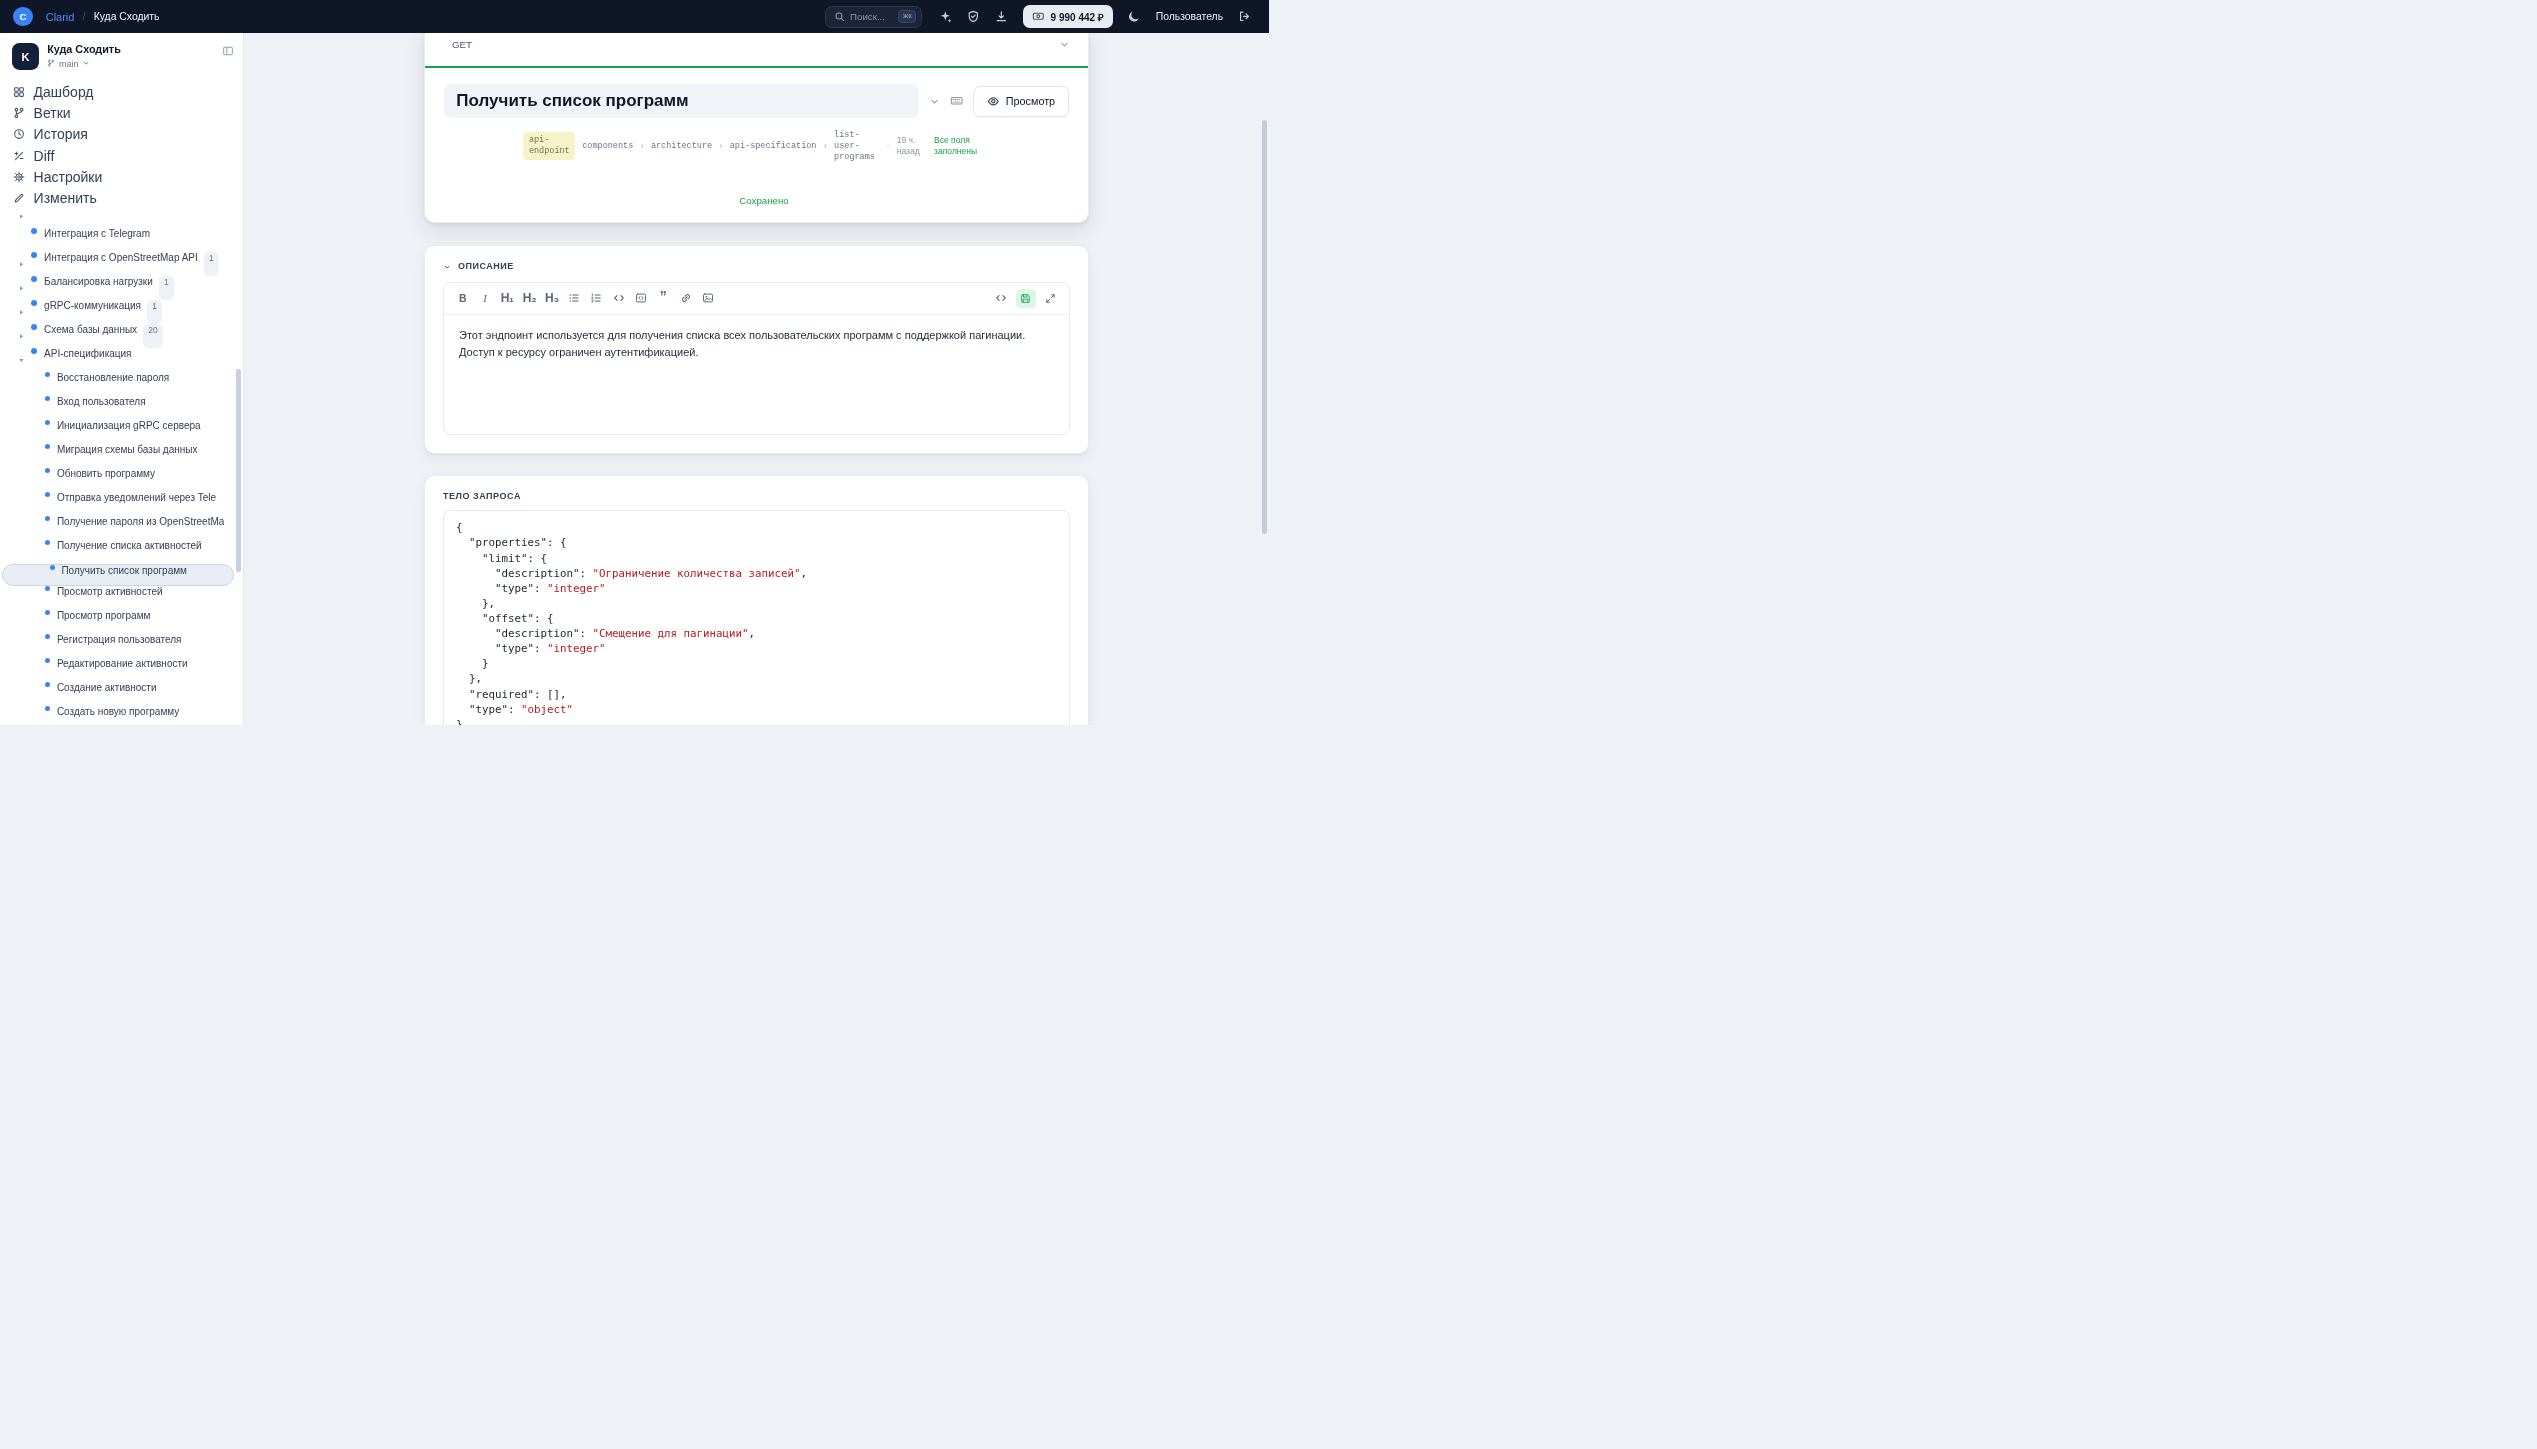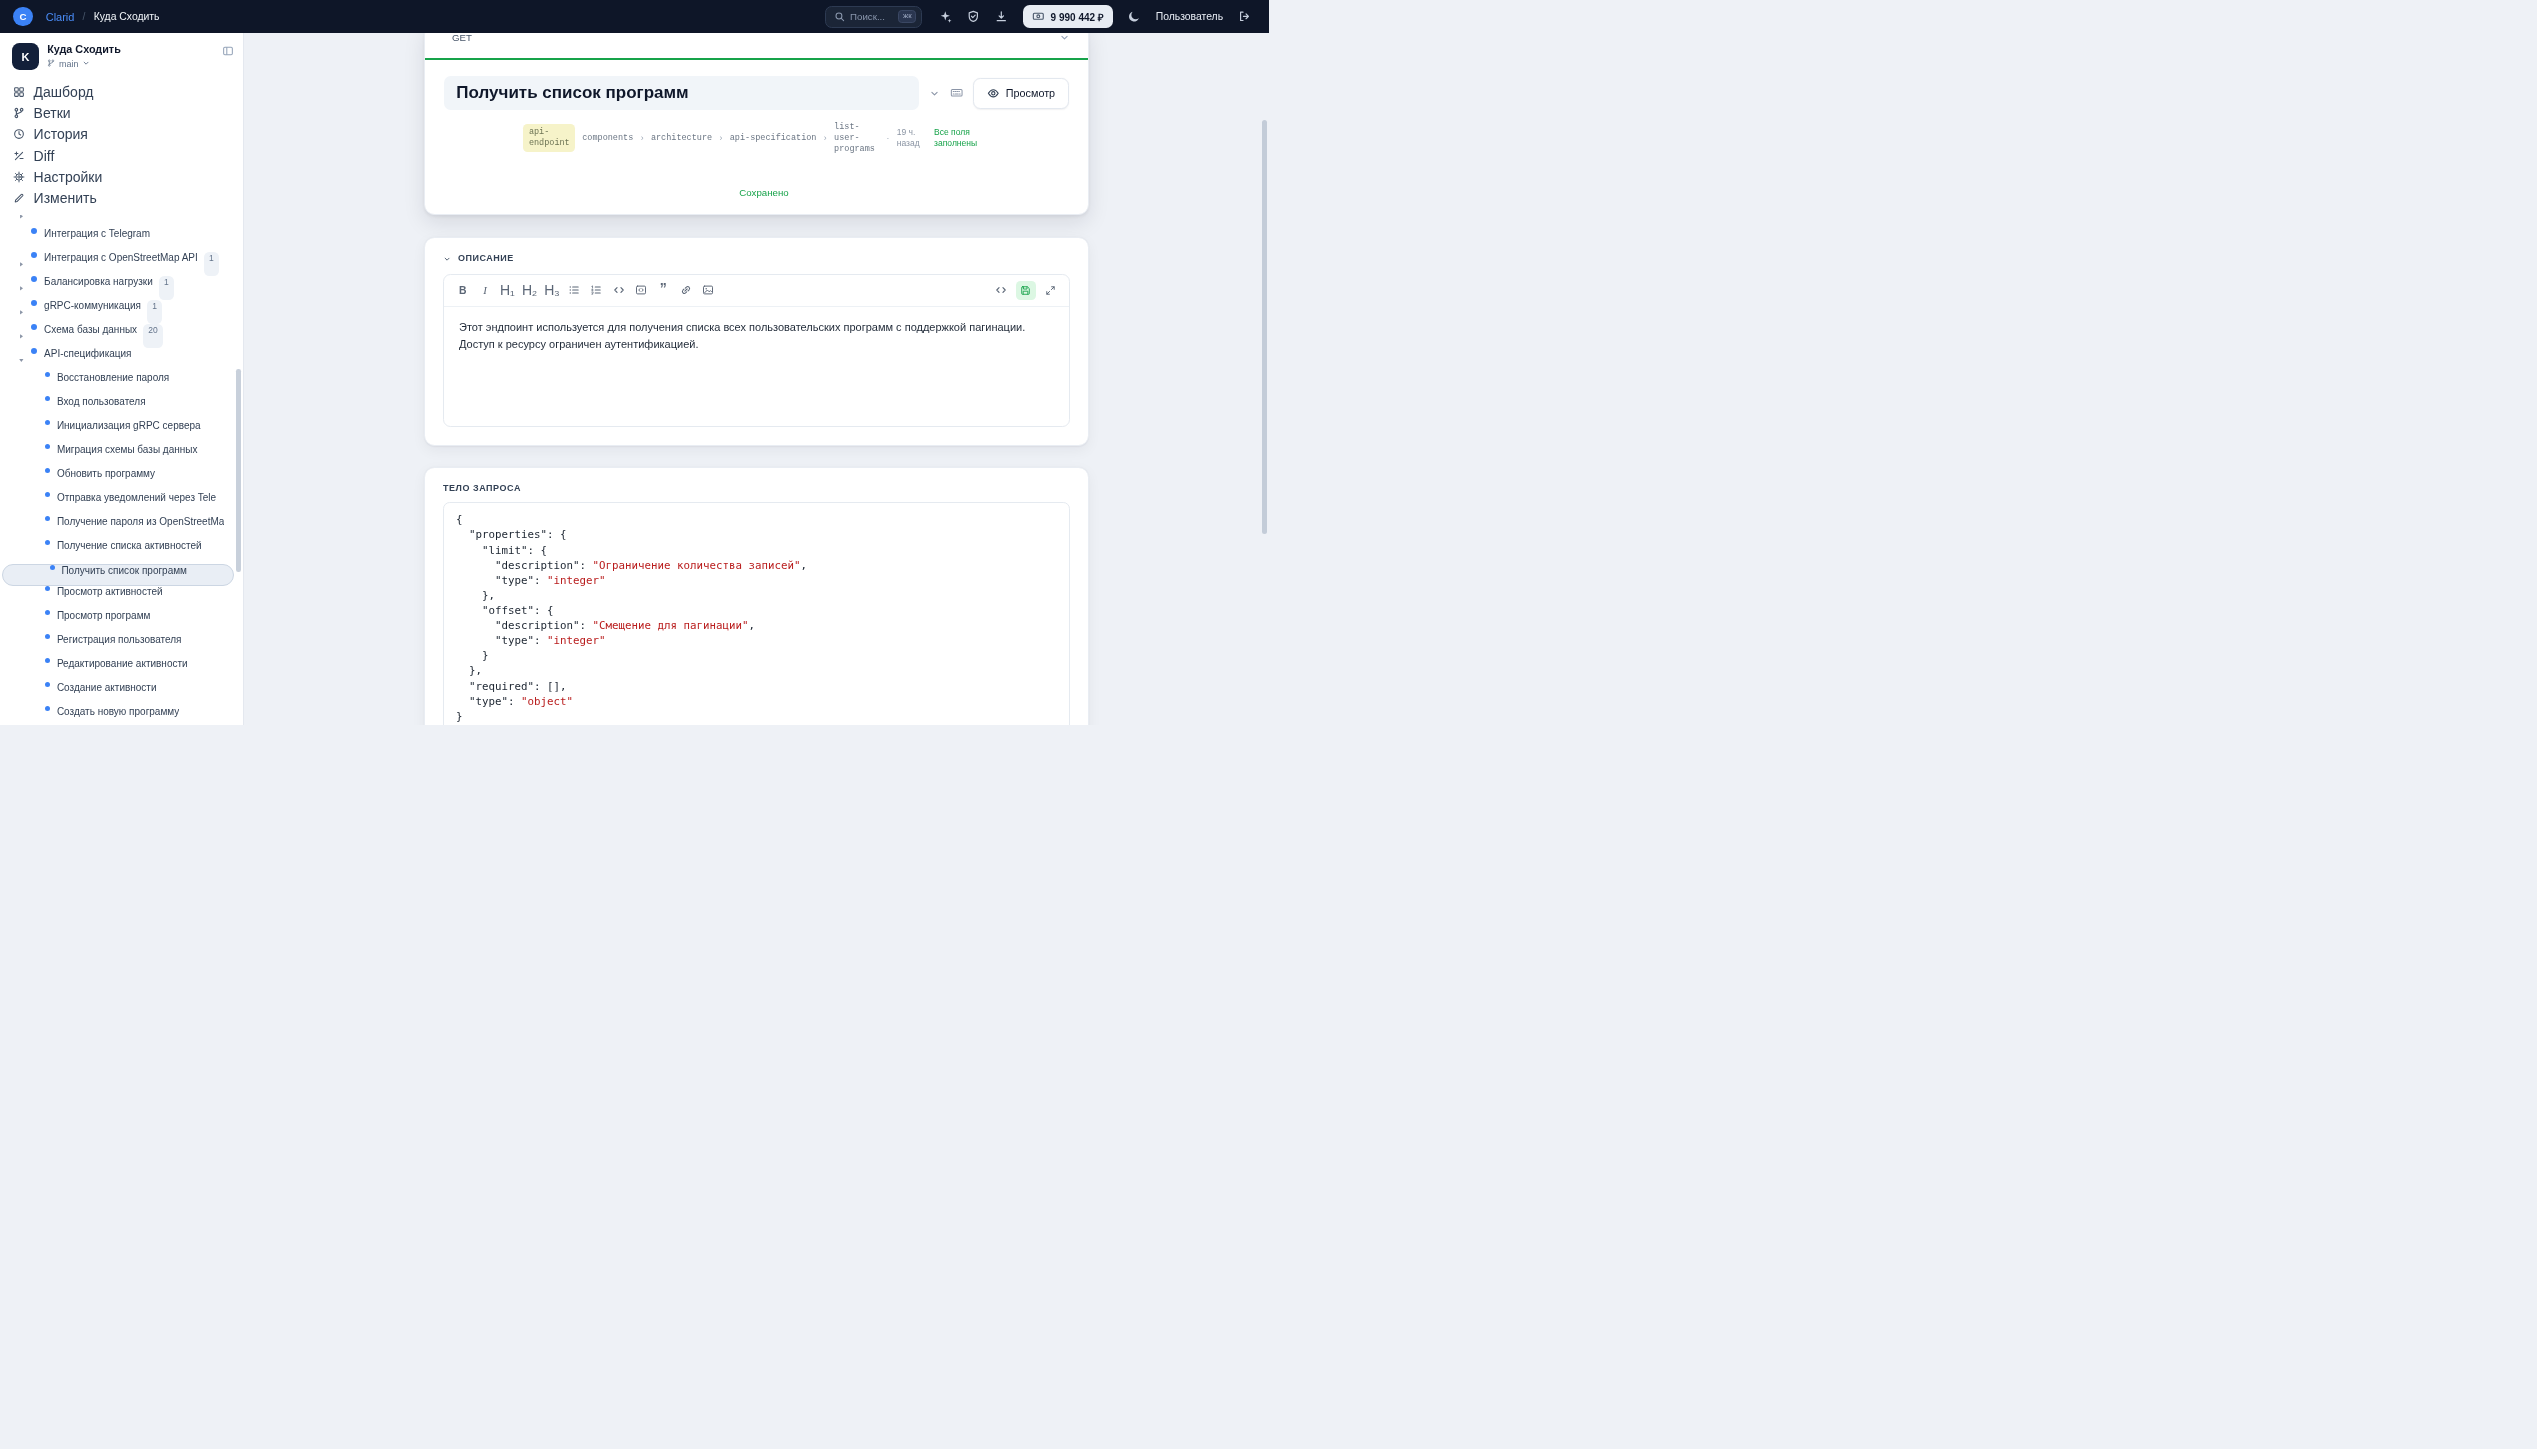--- a/index.html
+++ b/index.html
@@ -60,21 +60,21 @@
   .sb-scroll{position:absolute;right:2.2px;top:336px;width:4.5px;height:203px;background:#c8d0db;border-radius:2.2px;}
 
   
   .main{position:absolute;left:244px;top:33px;right:0;bottom:0;overflow:hidden;}
   .content{width:665px;margin:0 auto;}
   .card{background:#fff;border:0.7px solid #e9edf3;border-radius:10.4px;
     box-shadow:0 0.7px 1.5px rgba(15,23,42,.05),0 4.5px 13.4px rgba(15,23,42,.05);
     padding:15px 18px 18px;box-sizing:border-box;margin-bottom:21px;}
   .card-head{padding:0 0 16.3px;margin-top:-9px;margin-bottom:22px;
     box-shadow:0 7.4px 21px rgba(15,23,42,.10),0 1.5px 3px rgba(15,23,42,.06);}
-  .get-row{display:flex;align-items:center;height:25px;padding:0 18px 8px 27px;}
+  .get-row{display:flex;align-items:flex-end;height:25px;padding:0 18px 16px 27px;}
   .get-label{font-size:9.7px;color:#475569;}
   .get-chevron{margin-left:auto;color:#94a3b8;display:flex;}
   .green-line{height:2.2px;background:#17a34a;}
   .title-row{display:flex;align-items:center;gap:9.7px;padding:16.3px 19.3px 0;}
   .title-input{flex:1;background:#f1f5f9;border-radius:6.7px;padding:6.7px 12px;font-size:17px;
     font-weight:600;color:#0f172a;white-space:nowrap;overflow:hidden;}
   .t-icon{color:#8b95a7;display:flex;flex:none;}
   .preview-btn{display:flex;align-items:center;gap:6.7px;background:#fff;border:0.7px solid #e3e8ef;
     border-radius:7.4px;height:31px;padding:0 12.6px;font-size:10.8px;color:#0f172a;font-weight:500;
     box-shadow:0 0.7px 1.5px rgba(15,23,42,.06);font-family:inherit;cursor:default;}
@@ -94,21 +94,21 @@
   .sec-chev{color:#475569;display:flex;}
   .sec-label{font-size:9px;font-weight:700;color:#334155;letter-spacing:.06em;}
   .editor{border:0.7px solid #e5eaf0;border-radius:7.4px;overflow:hidden;}
   .ed-toolbar{display:flex;align-items:center;height:31px;padding:0 9px;border-bottom:0.7px solid #edf1f5;}
   .ed-left{display:flex;align-items:center;gap:3px;}
   .ed-right{margin-left:auto;display:flex;align-items:center;gap:5.2px;}
   .tb-btn{min-width:19.3px;height:19.3px;display:flex;align-items:center;justify-content:center;
     color:#5b6676;font-size:9.7px;border-radius:4.5px;box-sizing:border-box;}
   .g-bold{font-weight:700;font-size:10.4px;}
   .g-italic{font-style:italic;font-family:"Liberation Serif",serif;font-size:10.8px;}
-  .g-h{font-size:14px;font-weight:400;letter-spacing:-.02em;}
+  .g-h{font-size:12px;font-weight:700;letter-spacing:-.02em;}
   .g-quote{font-size:14px;font-weight:700;align-items:flex-start;line-height:1.1;}
   .tb-hl{background:#dcf7e3;color:#17a34a;}
   .ed-body{padding:12px 15px;min-height:119px;box-sizing:border-box;}
   .ed-body p{margin:0;font-size:11px;line-height:1.55;color:#1f2937;max-width:587px;}
 
   .rb-label{display:block;margin-bottom:9px;}
   .code{margin:0;border:0.7px solid #e5eaf0;border-radius:6.7px;padding:9.7px 12px;background:#fff;
     font-family:"DejaVu Sans Mono",monospace;font-size:10.8px;line-height:1.4;}
   .code-line{white-space:pre;}
   .tok-plain{color:#1b2430;}

